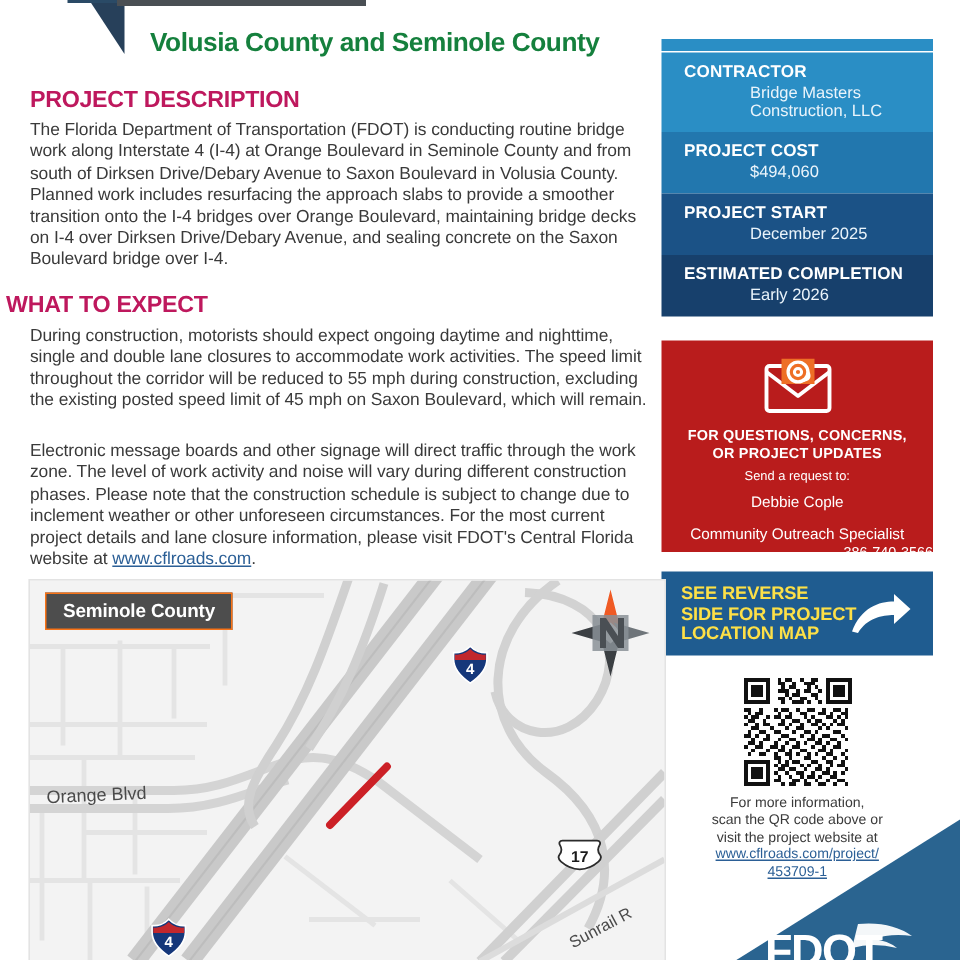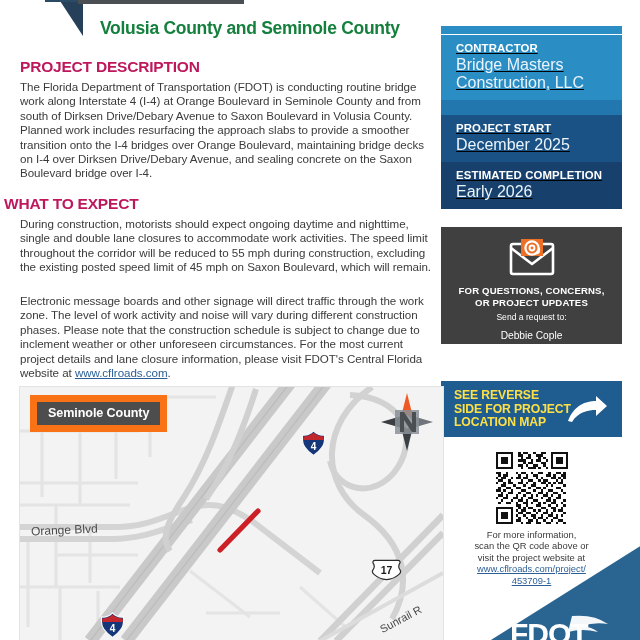--- a/index.html
+++ b/index.html
@@ -42,31 +42,31 @@
   }
   #desc-head{position:absolute;left:20px;top:58px;}
   #desc-body{position:absolute;left:20px;top:80px;width:412px;}
   #expect-head{position:absolute;left:4px;top:195px;}
   #expect-body{position:absolute;left:20px;top:217px;width:412px;}
   #extra-body{position:absolute;left:20px;top:294px;width:412px;}
   .ln{color:#2b5f96;text-decoration:underline;}
 
   
   .side{position:absolute;left:441px;top:35px;width:181px;}
-  .infobox{padding:7px 0 8px 15px;text-decoration:underline;}
+  .infobox{padding:7px 0 8px 15px;}
   .infobox .lbl{color:#ffffff;font-size:11.4px;font-weight:bold;letter-spacing:0.1px;}
-  .infobox .val{color:#eaf4fb;font-size:16px;margin-top:2px;}
+  .infobox .val{color:#eaf4fb;font-size:11px;margin-top:2px;margin-left:44px;}
   .b1{background:#2a8ec5;}
   .b2{background:#2277ae;}
   .b3{background:#1b5286;}
   .b4{background:#17406c;}
 
   
   .orange{
-    position:absolute;left:441px;top:227px;width:181px;height:117px;background:#404040;
+    position:absolute;left:441px;top:227px;width:181px;height:141px;background:#b91c1c;
     text-align:center;color:#fff;
   }
   .env{margin:12px auto 6px auto;width:56px;height:40px;display:block;}
   .oq{font-size:9.6px;font-weight:bold;line-height:12px;letter-spacing:0.15px;}
   .osend{font-size:8.6px;margin-top:3px;}
   .oname{font-size:10.2px;font-weight:normal;margin-top:8px;line-height:12.6px;}
   .ophone{font-size:9.6px;font-weight:normal;line-height:12px;text-align:right;}
   .omail{font-size:9px;line-height:12px;}
 
   
@@ -97,21 +97,21 @@
   
   .tr-bar{position:absolute;left:441px;top:26px;width:181px;height:8px;background:#2a8ec5;}
 
   
   .map{
     position:absolute;left:19px;top:386px;width:423px;height:254px;
     background:#f2f2f2;overflow:hidden;border:1px solid #e3e3e3;
   }
   .cty-badge{
     position:absolute;left:10px;top:8px;background:#4d4d4d;color:#fff;
-    font-size:12.6px;font-weight:bold;padding:4px 11px 5px 11px;border:7px solid #f97316;
+    font-size:12.6px;font-weight:bold;padding:4px 11px 5px 11px;border:1px solid #f97316;
     letter-spacing:-0.1px;z-index:6;
   }
   .compass{position:absolute;right:8px;top:4px;width:56px;height:62px;z-index:6;}
   .shield-i4{position:absolute;width:25px;height:26px;z-index:7;}
   .shield-us{position:absolute;width:31px;height:22px;z-index:7;}
   .road-lbl{
     position:absolute;color:#4a4a4a;font-size:12px;z-index:5;white-space:nowrap;
   }
 </style>
 </head>
@@ -135,20 +135,22 @@
   <div id="extra-body" class="body-p"><span>Electronic message boards and other signage will direct traffic through the work zone. The level of work activity and noise will vary during different construction phases. Please note that the construction schedule is subject to change due to inclement weather or other unforeseen circumstances. For the most current project details and lane closure information, please visit FDOT's Central Florida website at </span><a class="ln" href="#">www.cflroads.com</a><span>.</span></div>
 
   <div class="tr-bar"></div>
 
   <div class="side">
     <div class="infobox b1">
       <div class="lbl">CONTRACTOR</div>
       <div class="val">Bridge Masters Construction, LLC</div>
     </div>
     <div class="infobox b2">
+      <div class="lbl">PROJECT COST</div>
+      <div class="val">$494,060</div>
     </div>
     <div class="infobox b3">
       <div class="lbl">PROJECT START</div>
       <div class="val">December 2025</div>
     </div>
     <div class="infobox b4">
       <div class="lbl">ESTIMATED COMPLETION</div>
       <div class="val">Early 2026</div>
     </div>
   </div>

